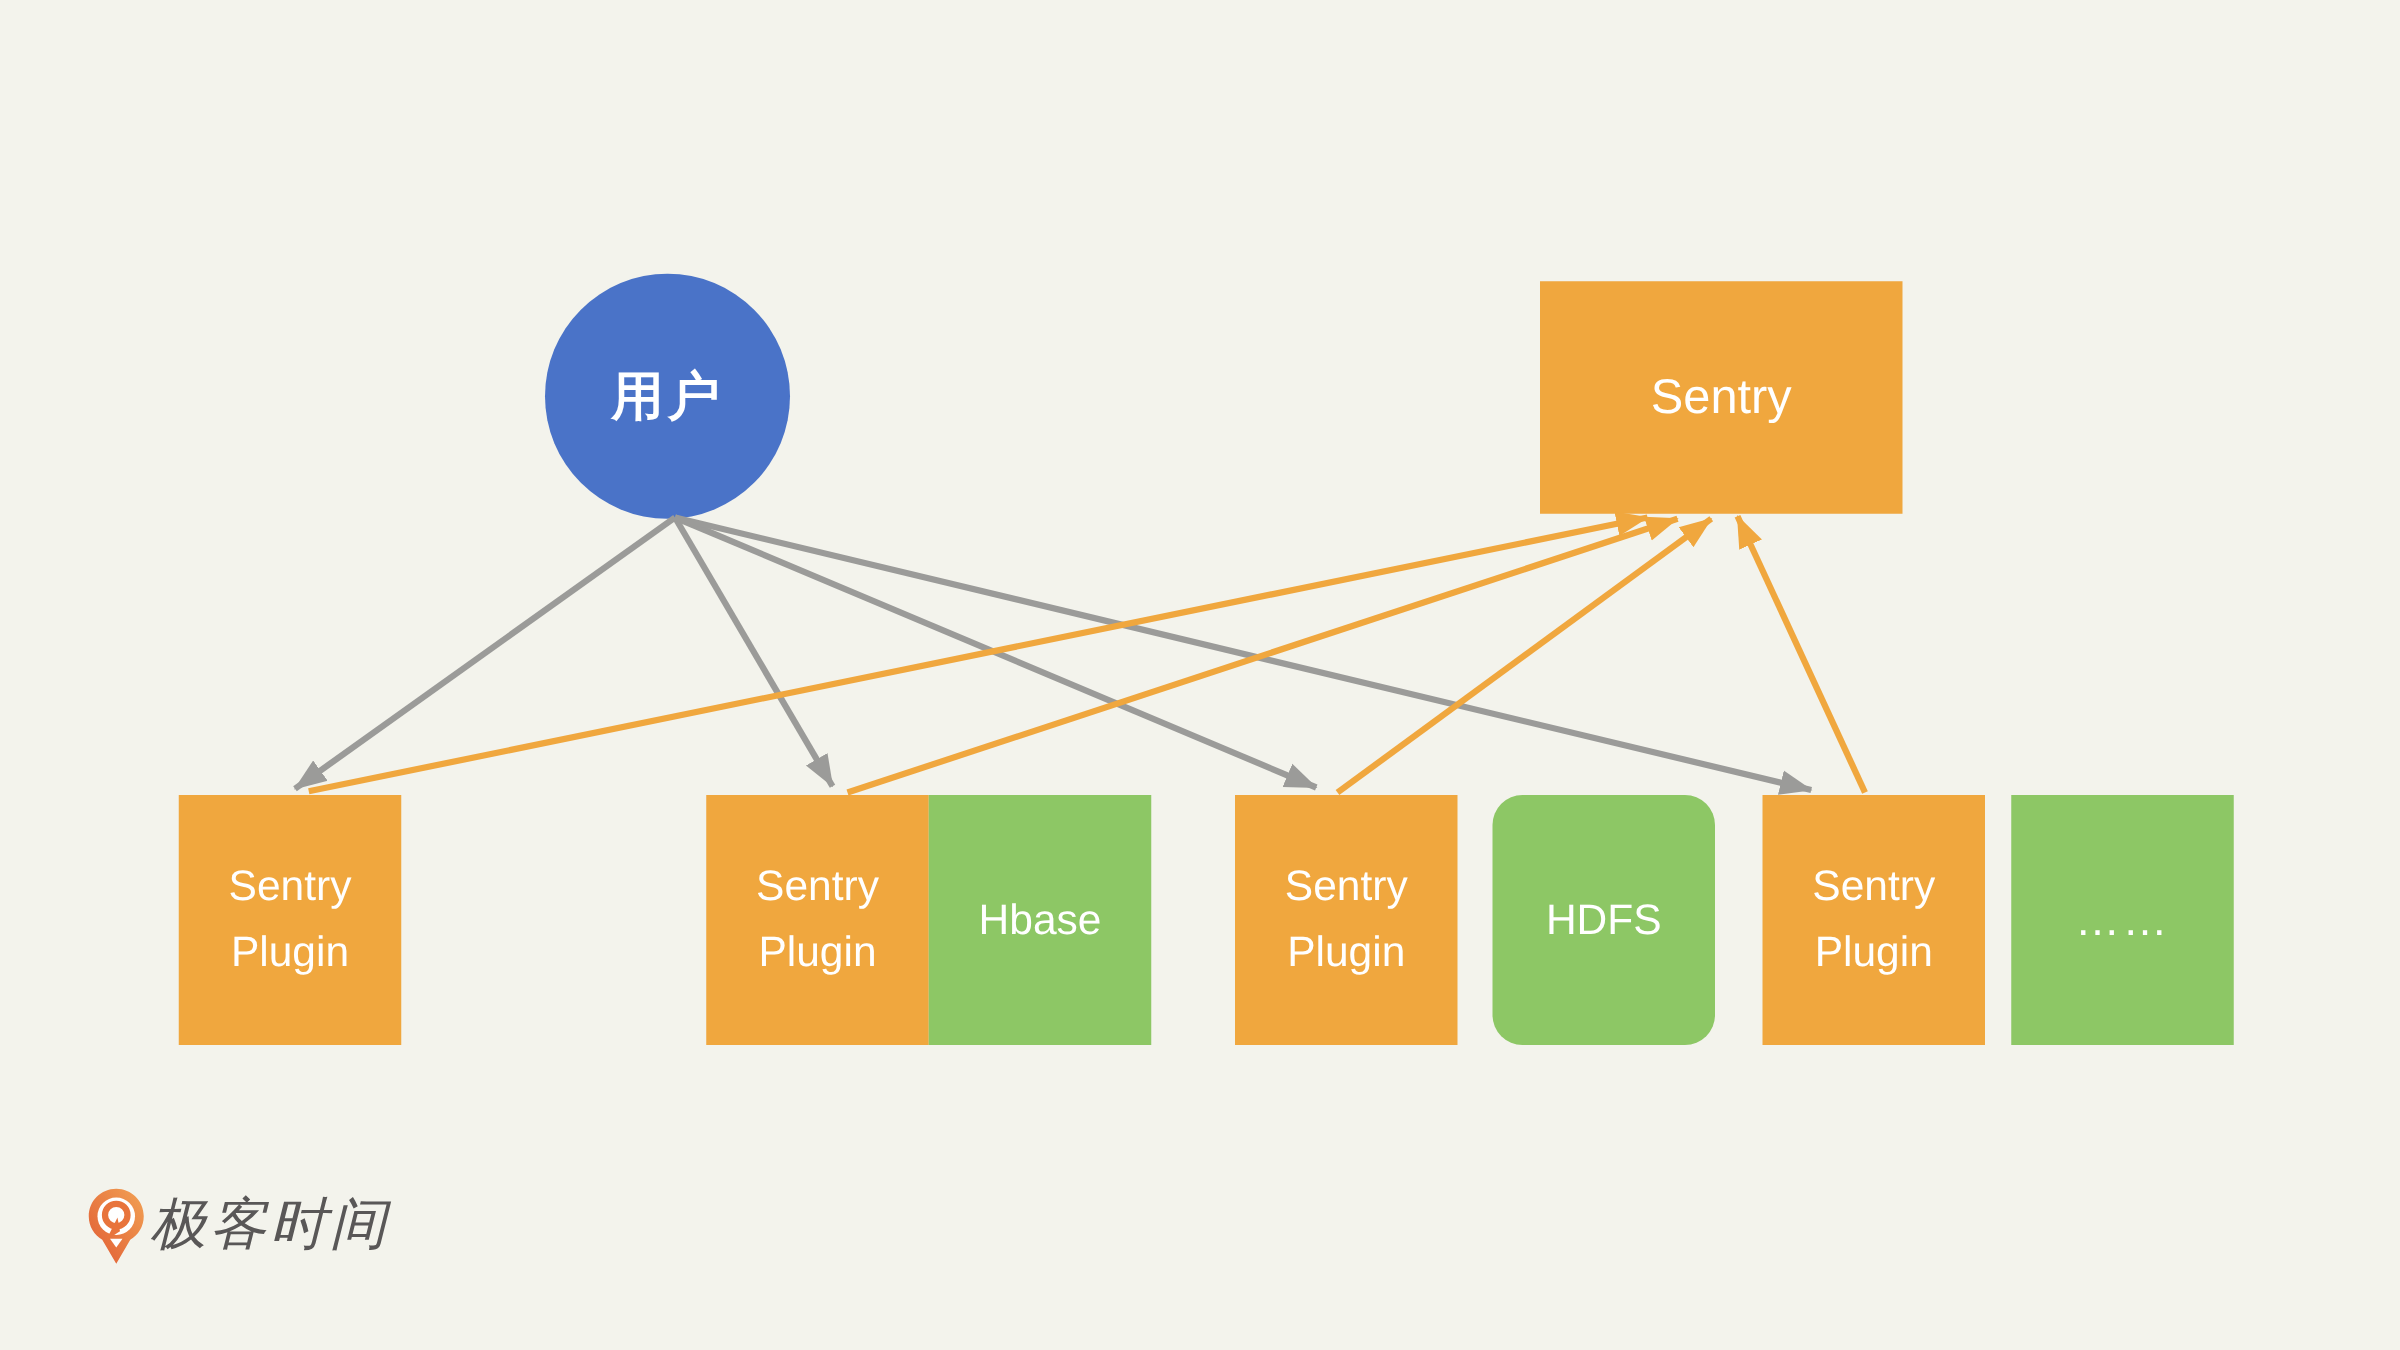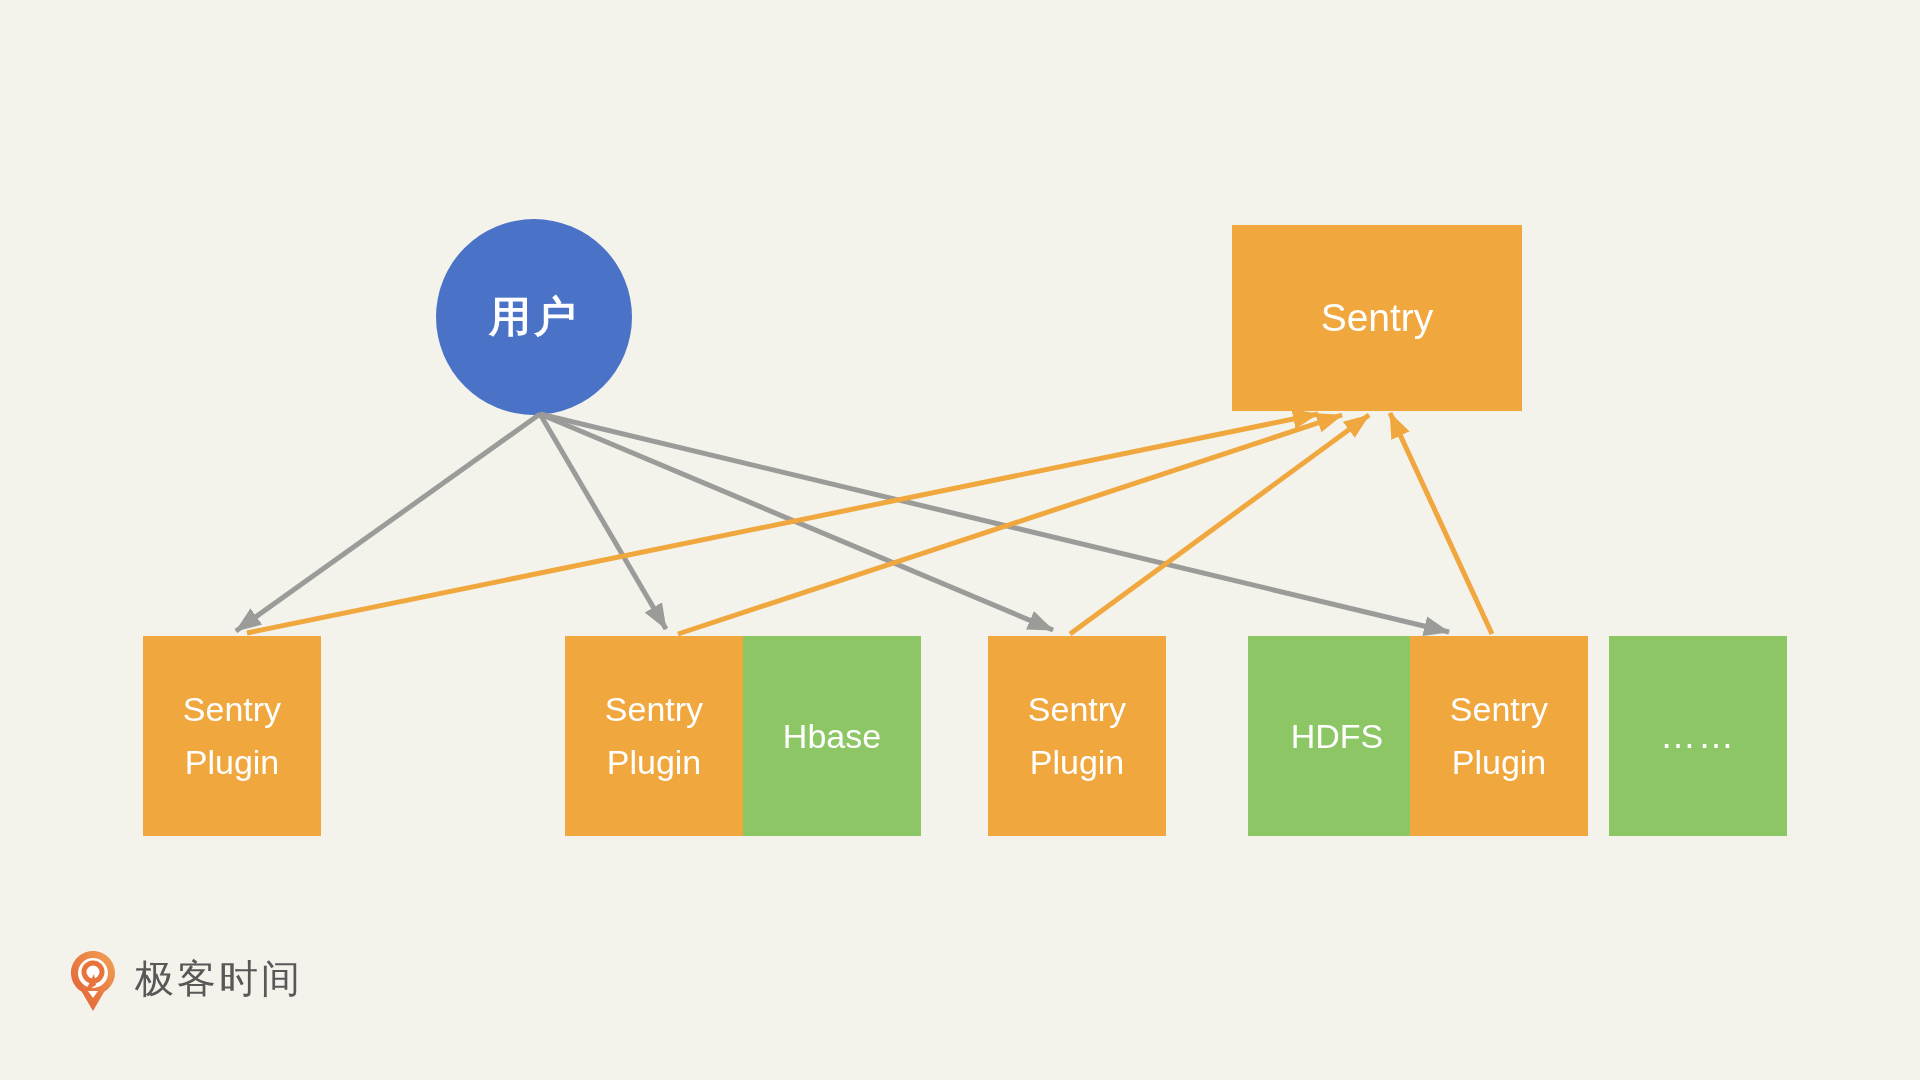--- a/index.html
+++ b/index.html
@@ -64,43 +64,44 @@
     line-height:1.55;
     font-weight:400;
   }
   .bottom-box.orange{background:var(--orange);}
   .bottom-box.green{background:var(--green);}
   .bb-1{left:143px;}
   .bb-2{left:343px;}
   .bb-3{left:565px;}
   .bb-4{left:743px;}
   .bb-5{left:988px;}
-  .bb-6{left:1248px;}
+  .bb-6{left:1194px;border-radius:24px;}
   .bb-7{left:1410px;}
   .bb-8{left:1609px;font-size:36px;letter-spacing:2px;}
   .bottom-box .label{padding:0 10px;}
   .logo{
     position:absolute;
     left:70px;top:950px;
     display:flex;
     align-items:center;
     z-index:2;
   }
   .logo-icon{
     width:46px;height:62px;
     flex:0 0 auto;
   }
   .logo-text{
-    margin-left:19px;
-    font-size:39px;
+    margin-left:4px;
+    font-size:45px;
     font-weight:500;
     color:var(--logo-text);
     letter-spacing:3px;
     line-height:1;
     padding-bottom:6px;
+    font-style:italic;
   }
 </style>
 </head>
 <body>
 
 <div class="canvas">
 
   <svg id="edges-svg" viewBox="0 0 1920 1080">
     <defs>
       <marker id="ah-gray" markerUnits="userSpaceOnUse" markerWidth="30" markerHeight="26" refX="25" refY="13" orient="auto">

